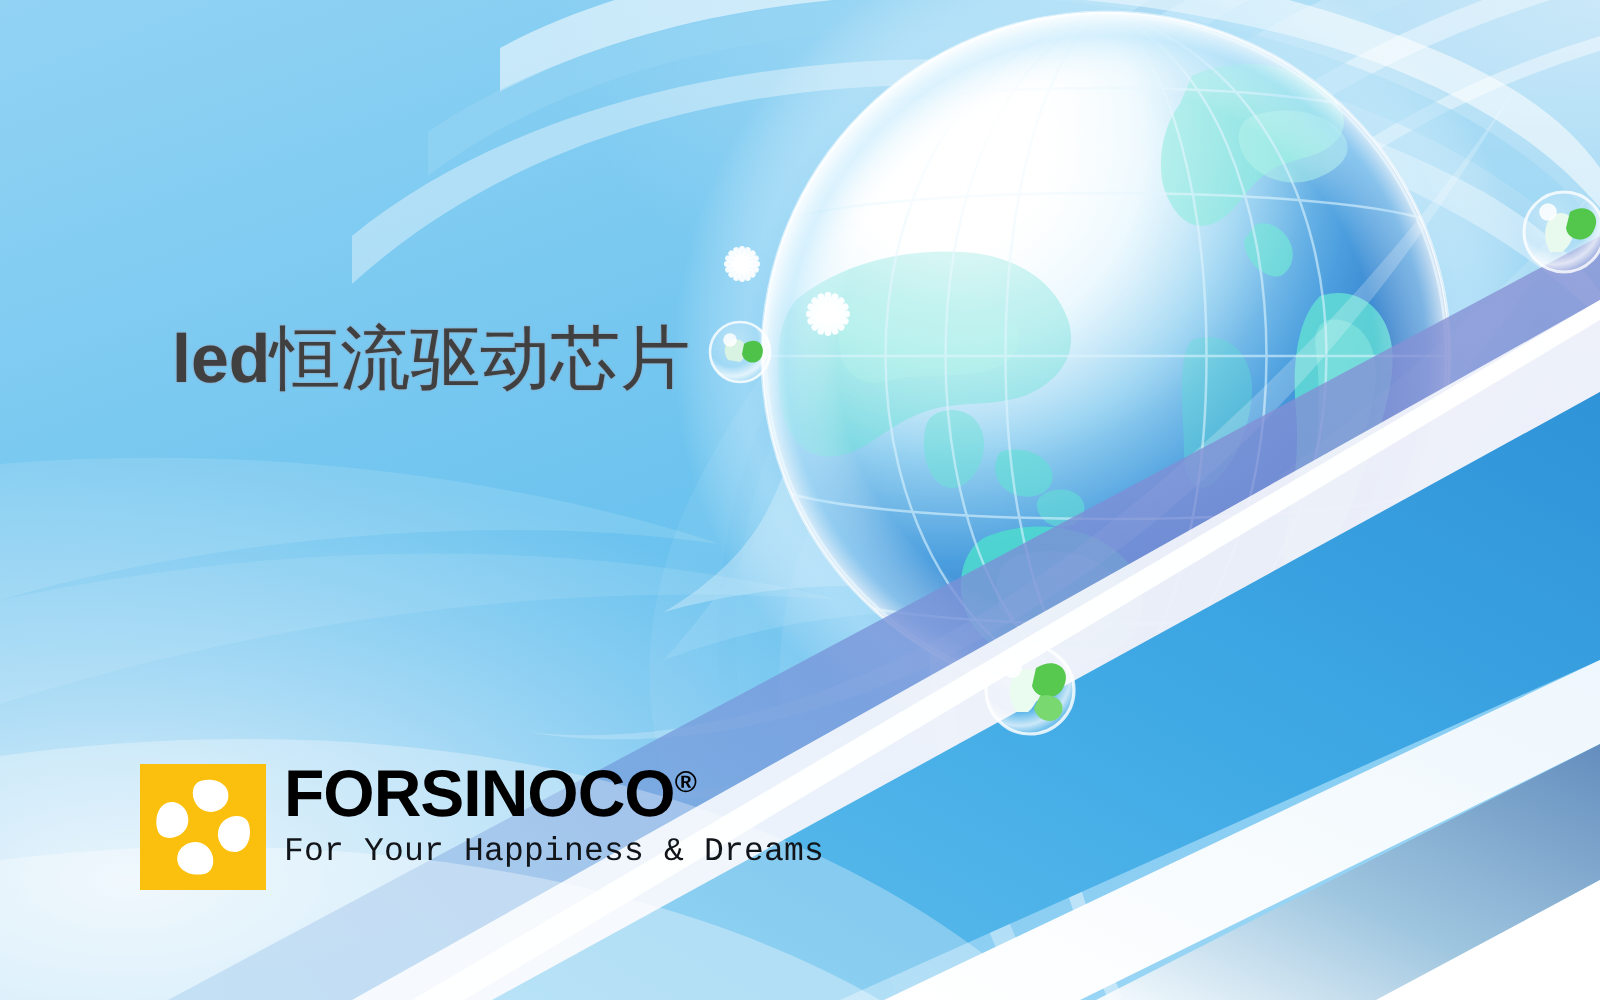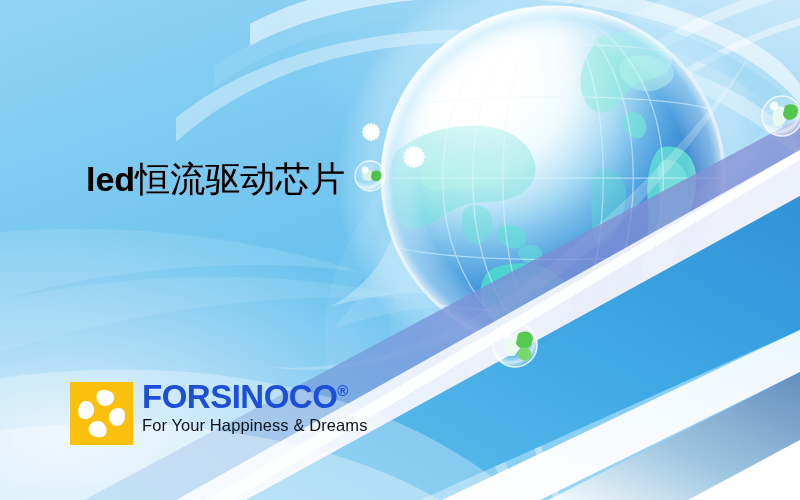--- a/index.html
+++ b/index.html
@@ -35,21 +35,21 @@
   }
 
   
   .headline-block {
     position: absolute;
     left: 86px;
     top: 162px;
     width: 400px;
   }
   .headline-line {
-    color: #000000;
+    color: #404040;
     white-space: nowrap;
     line-height: 1.0;
     text-shadow: 0 0 1px rgba(239,33,0,.35);
   }
   .line-1 {
     font-family: "Liberation Serif", "DejaVu Serif", serif;
     font-size: 35px;
     letter-spacing: 0px;
   }
   .line-1 .latin {
@@ -81,31 +81,31 @@
   }
   .logo-text {
     margin-left: 9px;
     margin-top: -2px;
   }
   .logo-wordmark {
     font-family: "Liberation Sans", "DejaVu Sans", sans-serif;
     font-weight: 700;
     font-size: 33px;
     letter-spacing: -0.5px;
-    color: #1d4ed8;
+    color: #000000;
     line-height: 1.05;
     white-space: nowrap;
   }
   .logo-wordmark .reg {
     font-size: 15px;
     vertical-align: super;
     letter-spacing: 0;
   }
   .logo-tagline {
-    font-family: Liberation Sans, sans-serif;
+    font-family: Liberation Mono, monospace;
     font-size: 16.5px;
     color: #111418;
     letter-spacing: 0.1px;
     margin-top: 1px;
     white-space: nowrap;
   }
 </style>
 </head>
 <body>
 

